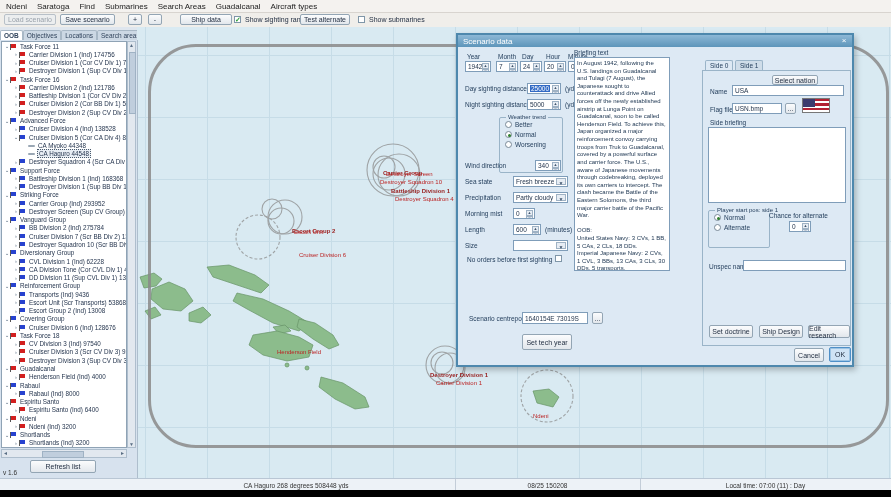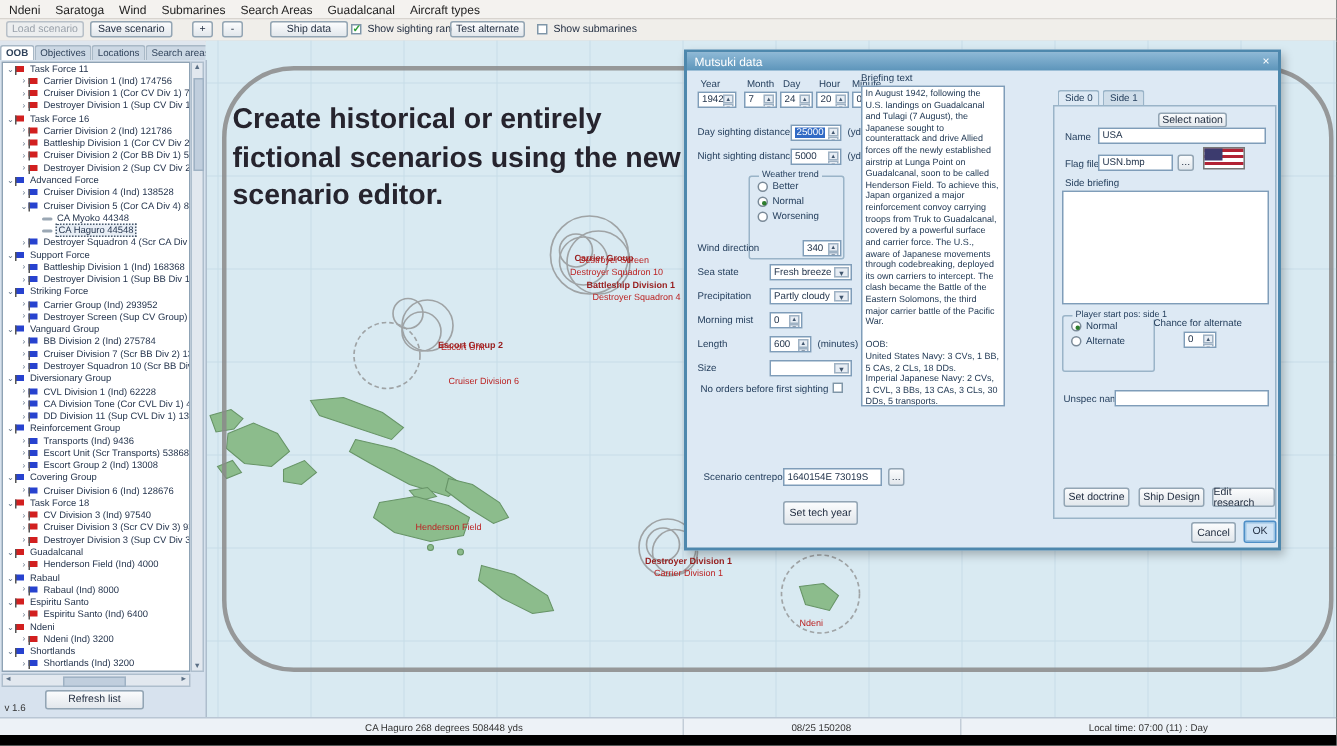--- a/index.html
+++ b/index.html
@@ -91,21 +91,21 @@
   #version{left:3px;top:469px;font-size:6.5px;color:#333;}
 </style>
 </head>
 <body>
 
 <div id="screen">
 
   <div id="menubar" class="abs">
       <span class="menu-item">Ndeni</span>
       <span class="menu-item">Saratoga</span>
-      <span class="menu-item">Wind</span>
+      <span class="menu-item">Find</span>
       <span class="menu-item">Submarines</span>
       <span class="menu-item">Search Areas</span>
       <span class="menu-item">Guadalcanal</span>
       <span class="menu-item">Aircraft types</span>
     </div>
 
   <div id="toolbar" class="abs">
     <div class="btn disabled abs" style="left:4px;top:1px;width:52px;height:11px;">Load scenario</div>
     <div class="btn abs" style="left:60px;top:1px;width:55px;height:11px;">Save scenario</div>
     <div class="btn abs" style="left:128px;top:1px;width:14px;height:11px;">+</div>
@@ -170,21 +170,20 @@
         <div class="maplabel b" style="left: 254px; top: 161px;">Battleship Division 1</div>
         <div class="maplabel" style="left: 258px; top: 169px;">Destroyer Squadron 4</div>
         <div class="maplabel b" style="left: 155px; top: 201px;">Escort Group 2</div>
         <div class="maplabel" style="left: 157px; top: 202px;">Escort Unit</div>
         <div class="maplabel" style="left: 162px; top: 225px;">Cruiser Division 6</div>
         <div class="maplabel" style="left: 140px; top: 322px;">Henderson Field</div>
         <div class="maplabel b" style="left: 293px; top: 345px;">Destroyer Division 1</div>
         <div class="maplabel" style="left: 299px; top: 353px;">Carrier Division 1</div>
         <div class="maplabel" style="left: 396px; top: 386px;">Ndeni</div>
       </div>
-    <div id="annot-text">Create historical or entirely fictional scenarios using the new scenario editor.</div>
   </div>
 
   <div id="leftpanel" class="abs">
     <div id="tree">
         <div class="trow" style="padding-left: 2px;">
           <span class="texp">⌄</span>
           <span class="tflag r"></span>
           <span class="tlabel">Task Force 11</span>
         </div>
         <div class="trow" style="padding-left: 11px;">
@@ -437,21 +436,21 @@
       <span class="abs" style="left:1px;">◄</span>
       <div class="thumb" style="left:40px;top:1px;width:40px;height:5px;"></div>
       <span class="abs" style="right:1px;">►</span>
     </div>
     <div class="btn abs" style="left:30px;top:420px;width:66px;height:13px;">Refresh list</div>
   </div>
   <div id="version" class="abs">v 1.6</div>
 
   <div id="dlg" class="abs">
     <div id="dlg-title">
-      <span>Mutsuki data</span>
+      <span>Scenario data</span>
       <span id="dlg-close">×</span>
     </div>
 
     <span class="dlab" style="left:9px;top:18px;">Year</span>
     <div class="txt" style="left:7px;top:26px;width:26px;height:11px;">
         <span>1942</span>
         <span class="spinner">
           <i>▲</i>
           <i>▼</i>
         </span>

